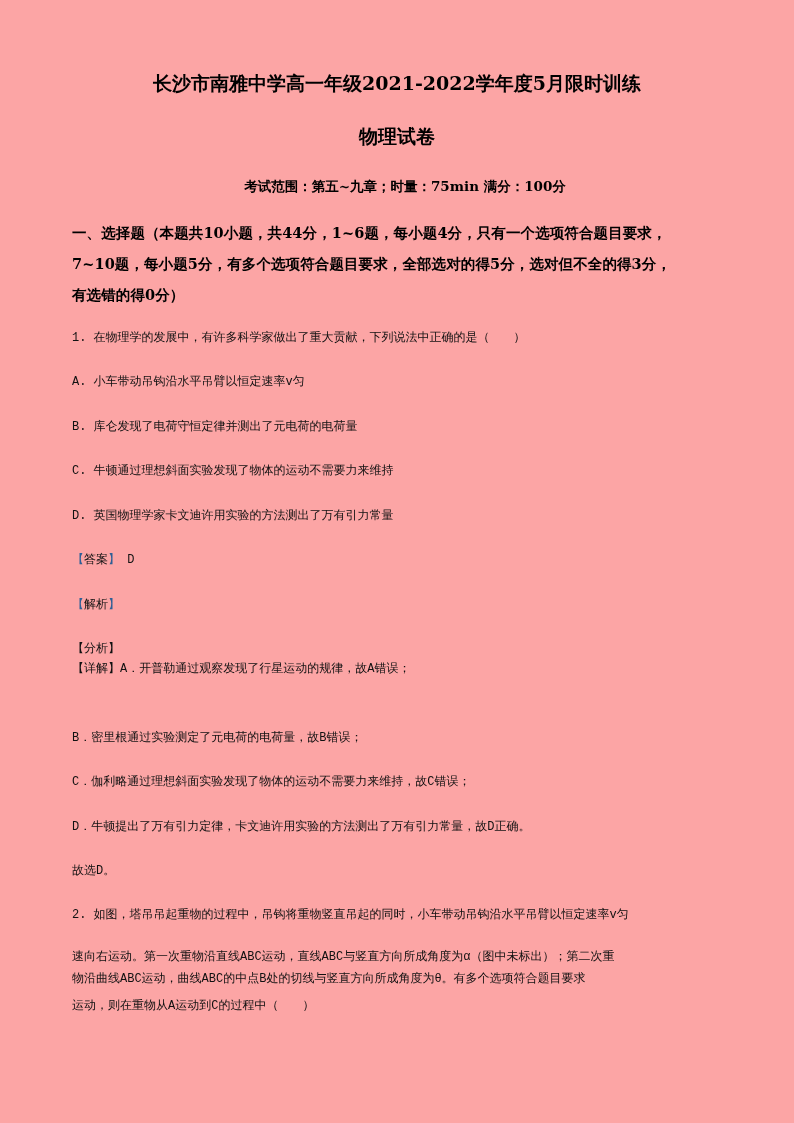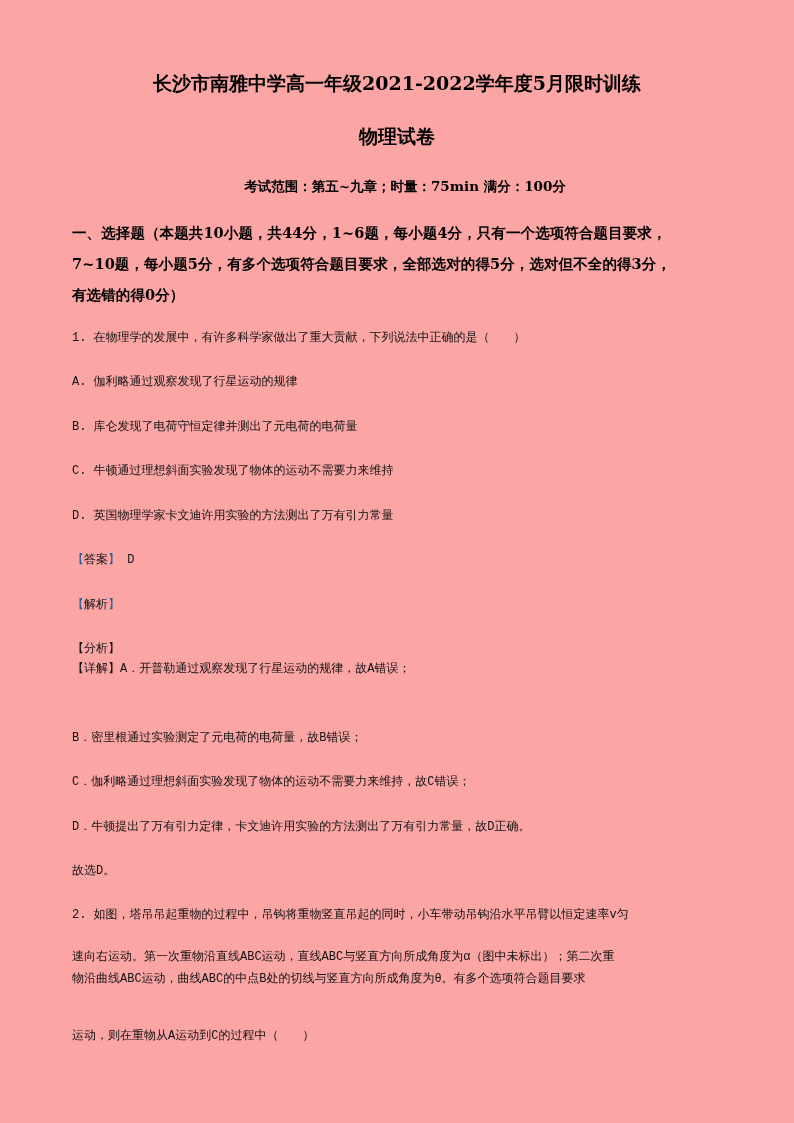--- a/index.html
+++ b/index.html
@@ -23,21 +23,21 @@
   <div class="line center meta" style="top:176px;">考试范围：第五~九章；时量：75min  满分：100分</div>
 
   <div>
     <div class="line section" style="top:223px;">一、选择题（本题共10小题，共44分，1~6题，每小题4分，只有一个选项符合题目要求，</div>
     <div class="line section" style="top:254px;">7~10题，每小题5分，有多个选项符合题目要求，全部选对的得5分，选对但不全的得3分，</div>
     <div class="line section" style="top:285px;">有选错的得0分）</div>
   </div>
 
   <div>
     <div class="line body" style="top:329px;">1. 在物理学的发展中，有许多科学家做出了重大贡献，下列说法中正确的是（　　）</div>
-    <div class="line body" style="top:373px;">A. 伽利略通过观察发现了行星运动的规律</div>
+    <div class="line body" style="top:373px;">A. 小车带动吊钩沿水平吊臂以恒定速率v匀</div>
     <div class="line body" style="top:418px;">B. 库仑发现了电荷守恒定律并测出了元电荷的电荷量</div>
     <div class="line body" style="top:462px;">C. 牛顿通过理想斜面实验发现了物体的运动不需要力来维持</div>
     <div class="line body" style="top:507px;">D. 英国物理学家卡文迪许用实验的方法测出了万有引力常量</div>
 
     <div class="line body" style="top:551px;">
       <span class="bracket-blue">【</span><span>答案</span><span class="bracket-blue">】</span>
       <span>D</span>
     </div>
 
     <div class="line body" style="top:596px;">
@@ -52,16 +52,16 @@
     <div class="line body" style="top:729px;">B．密里根通过实验测定了元电荷的电荷量，故B错误；</div>
     <div class="line body" style="top:773px;">C．伽利略通过理想斜面实验发现了物体的运动不需要力来维持，故C错误；</div>
     <div class="line body" style="top:818px;">D．牛顿提出了万有引力定律，卡文迪许用实验的方法测出了万有引力常量，故D正确。</div>
     <div class="line body" style="top:862px;">故选D。</div>
   </div>
 
   <div>
     <div class="line body" style="top:906px;">2. 如图，塔吊吊起重物的过程中，吊钩将重物竖直吊起的同时，小车带动吊钩沿水平吊臂以恒定速率v匀</div>
     <div class="line body" style="top:916px;margin-top:32px;">速向右运动。第一次重物沿直线ABC运动，直线ABC与竖直方向所成角度为α（图中未标出）；第二次重</div>
     <div class="line body" style="top:970px;">物沿曲线ABC运动，曲线ABC的中点B处的切线与竖直方向所成角度为θ。有多个选项符合题目要求</div>
-    <div class="line body" style="top:1027px;">运动，则在重物从A运动到C的过程中（　　）</div>
+    <div class="line body" style="top:997px;">运动，则在重物从A运动到C的过程中（　　）</div>
   </div>
 
 </div>
 
 </body></html>

